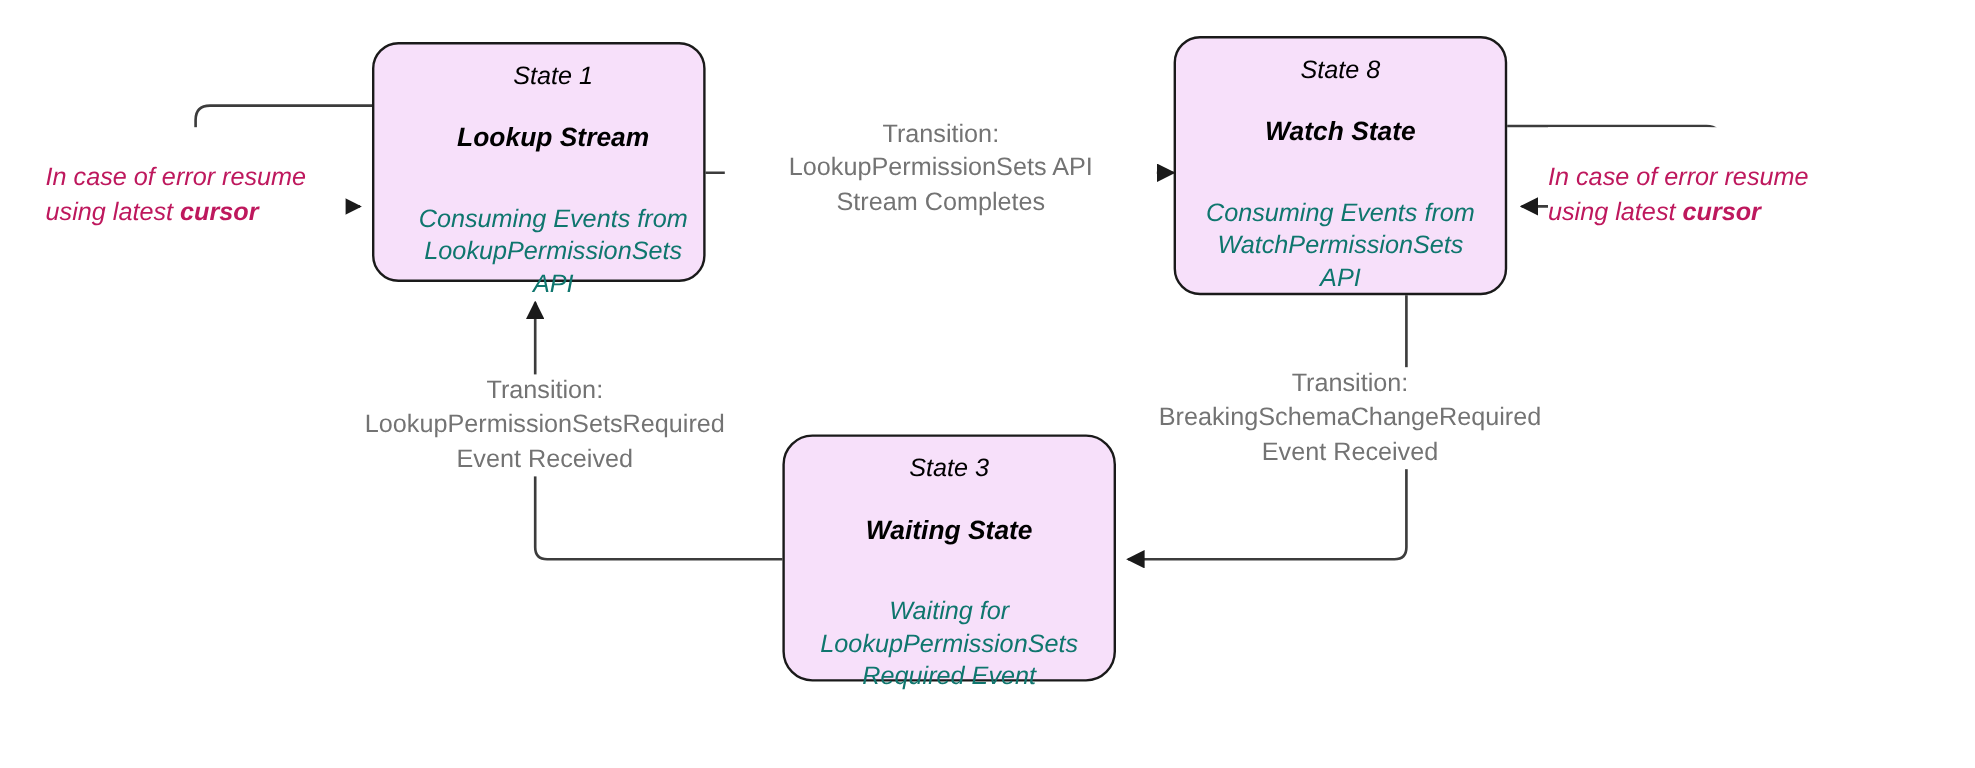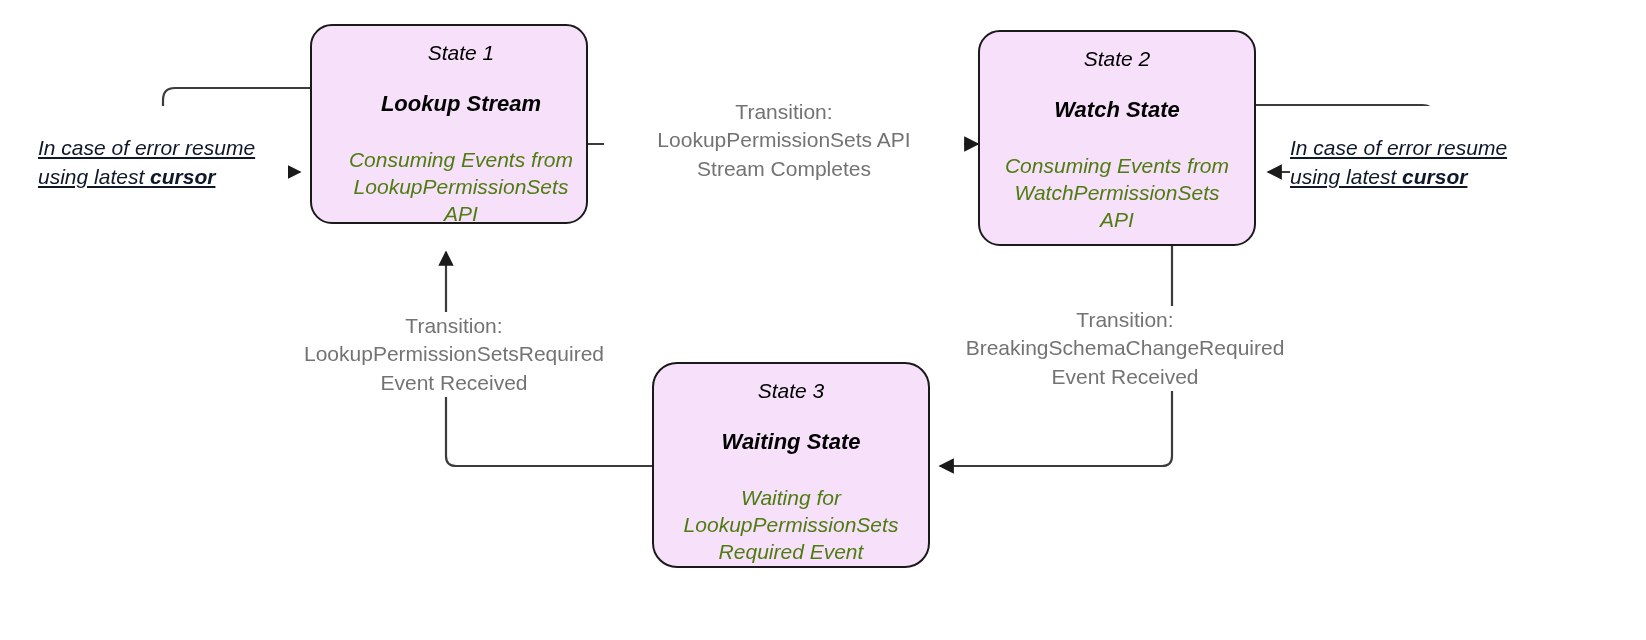--- a/index.html
+++ b/index.html
@@ -48,27 +48,27 @@
     font-style: italic;
     font-weight: bold;
     font-size: 22px;
     color: #000000;
     line-height: 1.25;
     margin-top: 24px;
   }
   .state-desc {
     font-style: italic;
     font-size: 21px;
-    color: #4d7c0f;
+    color: #0f766e;
     line-height: 1.3;
-    margin-top: 28px;
+    margin-top: 40px;
     white-space: pre-line;
   }
 
-  #state-1 { left: 310px; top: 24px;  width: 278px; height: 200px; padding-left: 32px; }
+  #state-1 { left: 310px; top: 35px;  width: 278px; height: 200px; padding-left: 32px; }
   #state-2 { left: 978px; top: 30px;  width: 278px; height: 216px; }
   #state-3 { left: 652px; top: 362px; width: 278px; height: 206px; border-radius: 25px; }
 
   
   .edge-label {
     position: absolute;
     text-align: center;
     font-size: 21px;
     line-height: 1.35;
     color: #737373;
@@ -78,24 +78,23 @@
   #label-lookup-to-watch { left: 604px; top: 98px;  width: 360px; }
   #label-waiting-to-lookup { left: 272px; top: 312px; width: 364px; }
   #label-watch-to-waiting { left: 938px; top: 306px; width: 374px; }
 
   
   .loop-note {
     position: absolute;
     font-style: italic;
     font-size: 21px;
     line-height: 1.35;
-    color: #0f172a;
+    color: #be185d;
     background: #ffffff;
     white-space: pre-line;
-    text-decoration: underline;
   }
   .loop-note b { font-weight: bold; font-style: italic; margin-top: 32px; }
   #note-cursor { left: 38px;   top: 106px; width: 250px; text-align: left; }
   #note-token  { left: 1290px; top: 106px; width: 250px; text-align: left; }
 </style>
 </head>
 <body>
 
 <div id="canvas">
 
@@ -122,21 +121,21 @@
 
   <div class="state-box" id="state-1">
     <div class="state-index">State 1</div>
     <div class="state-title">Lookup Stream</div>
     <div class="state-desc">Consuming Events from
 LookupPermissionSets
 API</div>
   </div>
 
   <div class="state-box" id="state-2">
-    <div class="state-index">State 2</div>
+    <div class="state-index">State 8</div>
     <div class="state-title">Watch State</div>
     <div class="state-desc">Consuming Events from
 WatchPermissionSets
 API</div>
   </div>
 
   <div class="state-box" id="state-3">
     <div class="state-index">State 3</div>
     <div class="state-title">Waiting State</div>
     <div class="state-desc">Waiting for

